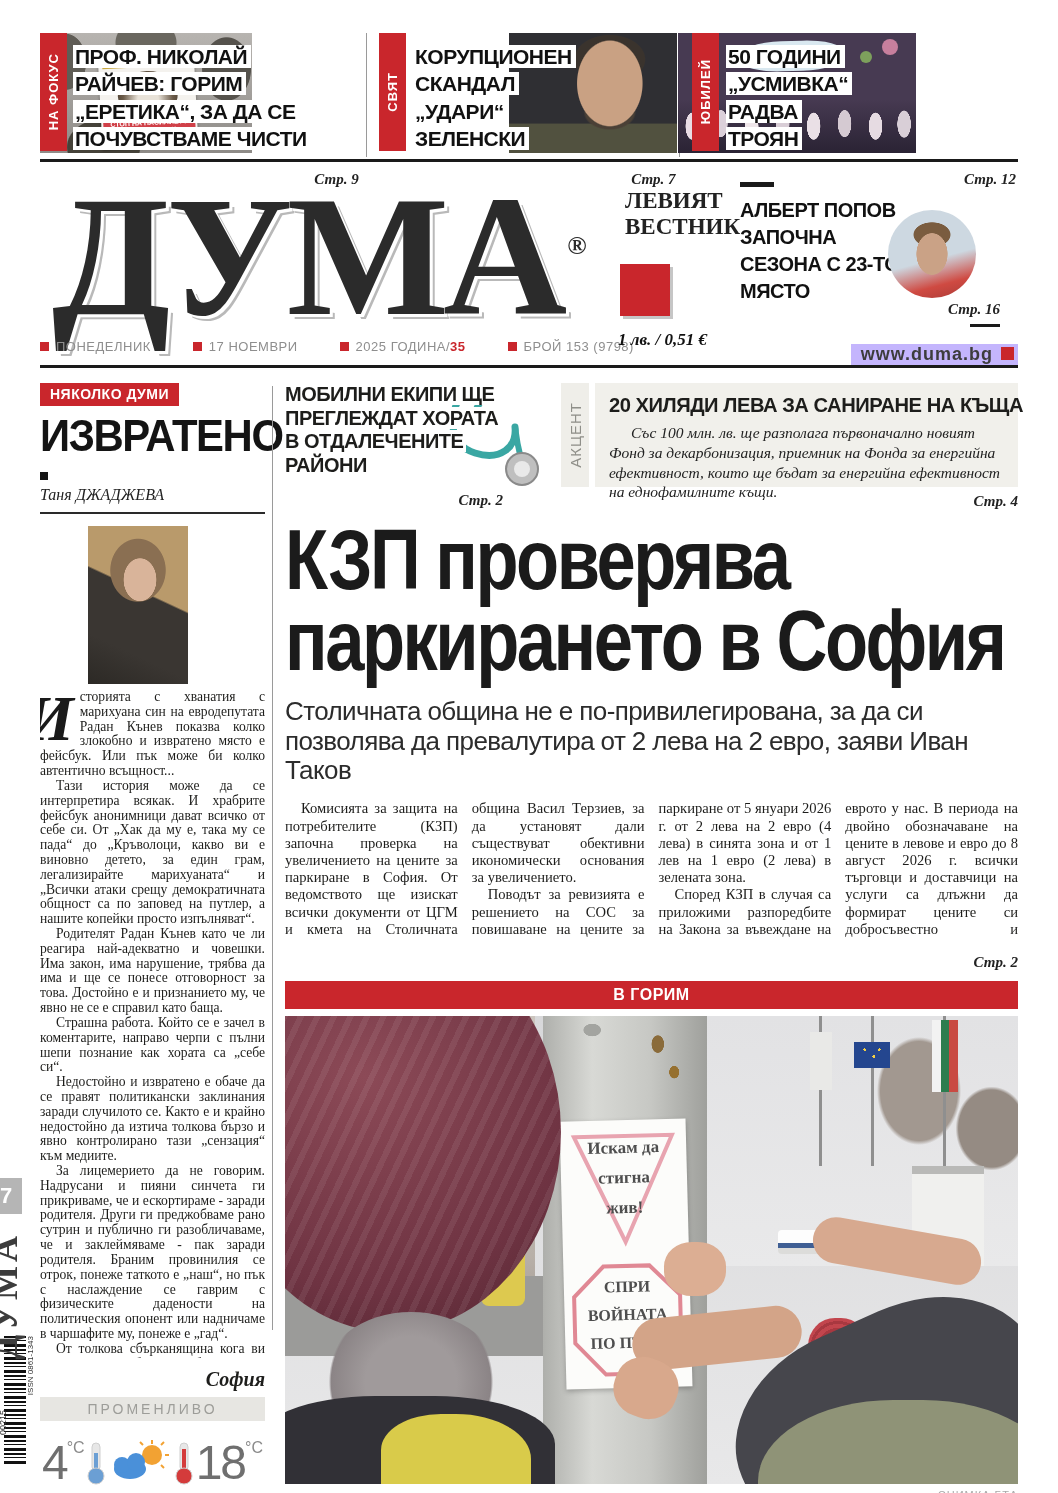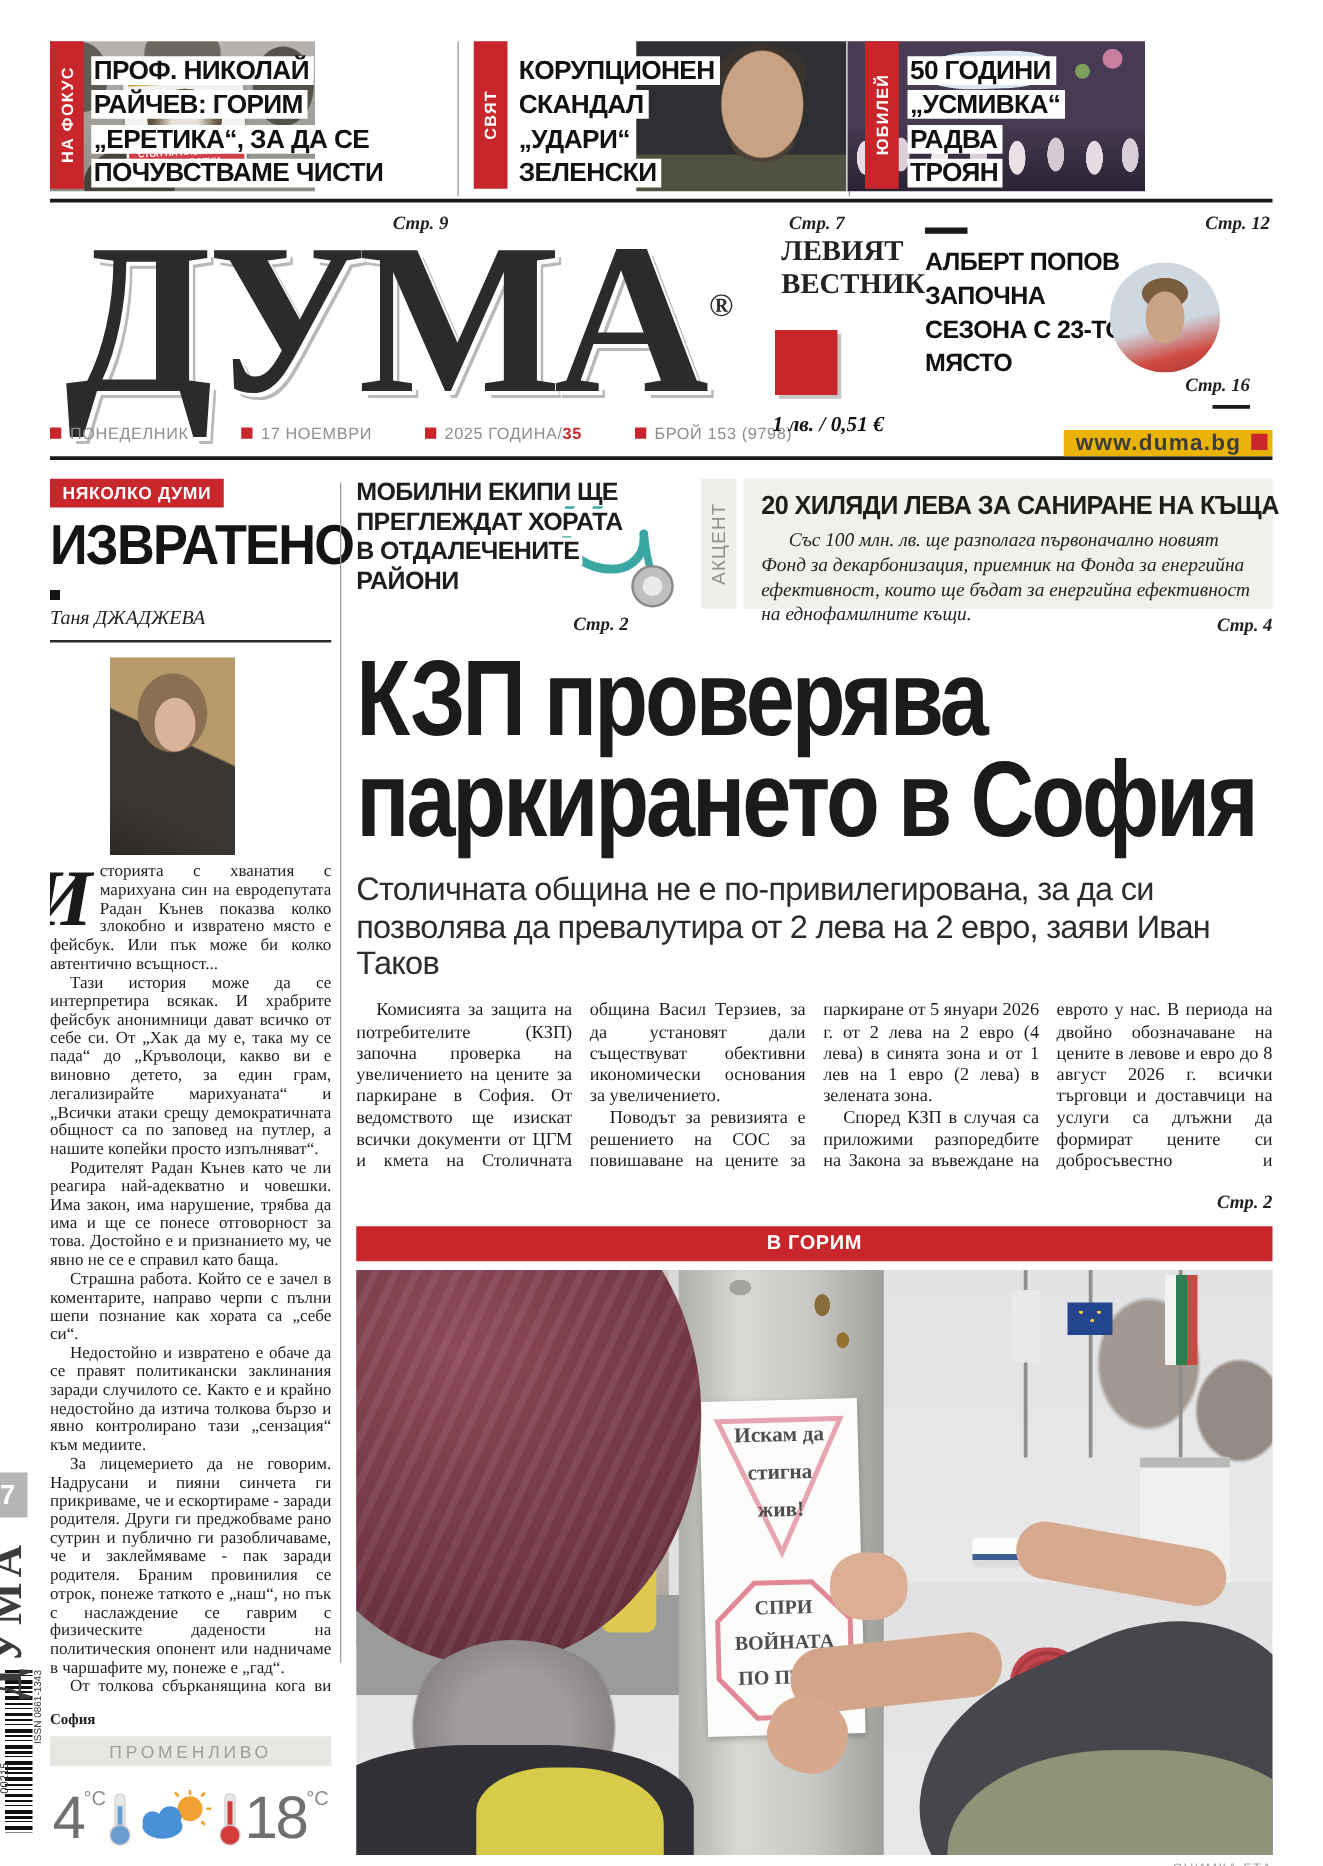--- a/index.html
+++ b/index.html
@@ -76,21 +76,21 @@
   #sport{position:absolute;left:700px;top:0;width:278px;}
   #sport .dash{width:34px;height:5px;background:#1a1a1a;margin-bottom:10px;}
   #sport .stitle{font-family:"Liberation Sans",sans-serif;font-weight:700;font-size:20px;line-height:1.35;
         letter-spacing:-0.5px;width:160px;color:#111;}
   #sport .sphoto{position:absolute;right:42px;top:28px;width:88px;height:88px;border-radius:50%;background:
         radial-gradient(24px 32px at 50% 50%,#caa286 64%,transparent 66%),
         radial-gradient(30px 20px at 50% 28%,#7a5c3f 60%,transparent 63%),
         linear-gradient(165deg,#cdd8e1 0 55%,#cf4a42 80%,#a83a36);}
   #sport .sref{position:absolute;right:18px;top:118px;text-align:right;}
   #sport .sref .underln{width:30px;height:3px;background:#1a1a1a;margin:6px 0 0 auto;}
-  #website{position:absolute;right:0px;top:162px;background:#eab308;padding:0 4px 0 10px;z-index:2;
+  #website{position:absolute;right:0px;top:162px;background:#c4b5fd;padding:0 4px 0 10px;z-index:2;
         font-family:"Liberation Sans",sans-serif;font-weight:700;font-size:18px;letter-spacing:1px;color:#3c3c3c;}
   #website .wsq{display:inline-block;width:13px;height:13px;background:#c9262c;margin-left:8px;}
   #dateline{position:absolute;left:0;top:157px;font-family:"Liberation Sans",sans-serif;font-size:13px;
         color:#8e8e8e;letter-spacing:0.5px;display:flex;}
   #dateline .dl{margin-right:42px;white-space:nowrap;}
   #dateline .sq{display:inline-block;width:9px;height:9px;background:#c9262c;margin-right:7px;}
   #dateline .hl{color:#c9262c;font-weight:700;}
   #price{position:absolute;left:578px;top:148px;font-style:italic;font-weight:700;font-size:17px;color:#111;}
   #mast-rule{position:absolute;left:0;top:183px;width:978px;height:3px;background:#1a1a1a;}
 
@@ -109,21 +109,21 @@
         linear-gradient(205deg,#b99a6b 0 42%,#3a3632 43% 75%,#2c2925),
         linear-gradient(#ece5da,#d9d2c6);}
   #coltext{margin-top:4px;height:668px;overflow:hidden;font-size:13.6px;line-height:1.09;
         text-align:justify;color:#1d1d1b;}
   #coltext p{margin:0;text-indent:16px;}
   #coltext p.first{text-indent:0;}
   #dropcap{float:left;font-style:italic;font-weight:700;font-size:64px;line-height:0.85;
         margin:2px 6px 0 -16px;color:#1a1a1a;}
   
   #weather{margin-top:10px;}
-  #wcity{text-align:left;font-weight:700;font-size:12px;}
+  #wcity{text-align:right;font-style:italic;font-weight:700;font-size:20px;}
   #wcond{margin-top:6px;background:#e7e6e2;color:#9d9d99;text-align:center;font-family:"Liberation Sans",sans-serif;
         font-size:14px;letter-spacing:3px;padding:4px 0;}
   #wrow{display:flex;align-items:center;justify-content:space-between;margin-top:14px;padding:0 2px;}
   .temp{font-family:"Liberation Sans",sans-serif;font-size:48px;color:#6f6f6f;letter-spacing:-2px;}
   .temp .dg{font-size:16px;vertical-align:26px;letter-spacing:0;color:#8a8a8a;}
 
   
   #barcode{position:absolute;left:4px;top:1336px;width:22px;height:130px;background:
         repeating-linear-gradient(180deg,#111 0 2px,#fff 2px 4px,#111 4px 5px,#fff 5px 8px,#111 8px 11px,#fff 11px 13px);}
   #issn{position:absolute;left:26px;top:1336px;writing-mode:vertical-rl;transform:rotate(180deg);

